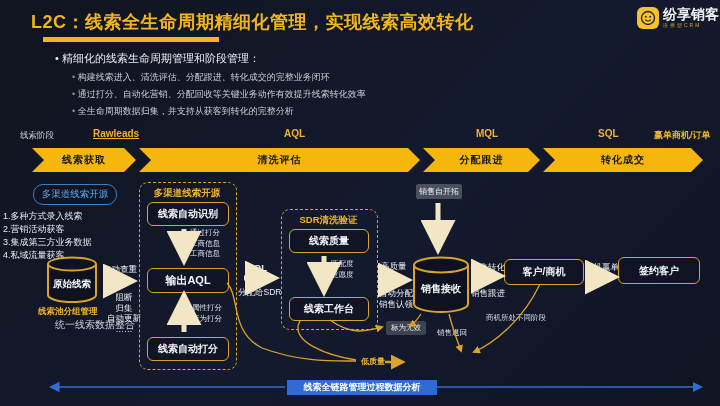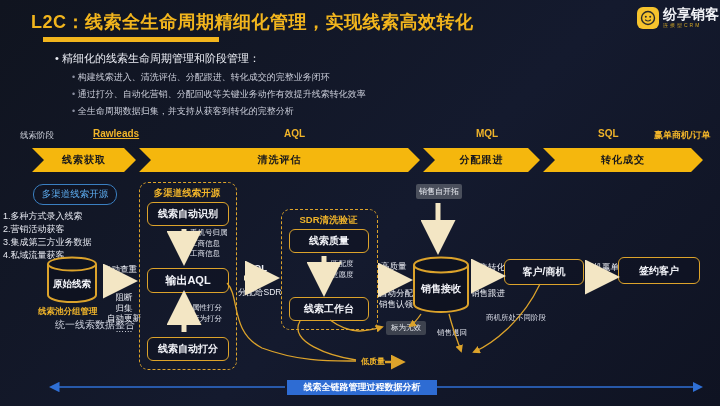--- a/index.html
+++ b/index.html
@@ -116,21 +116,21 @@
     <div>阻断</div>
     <div>归集</div>
     <div>自动更新</div>
     <div>……</div>
   </div>
 
   <div class="abs dashed-group" style="left:139px;top:182px;width:96px;height:186px;"></div>
   <div class="abs group-title" style="left:139px;top:187px;width:96px;">多渠道线索开源</div>
   <div class="abs node" style="left:147px;top:202px;width:80px;height:22px;">线索自动识别</div>
   <div class="abs note" style="left:190px;top:228px;">
-    <div>手机号归属</div>
+    <div>通过打分</div>
     <div>工商信息</div>
     <div>工商信息</div>
   </div>
   <div class="abs node" style="left:147px;top:268px;width:80px;height:23px;font-size:11px;">输出AQL</div>
   <div class="abs note" style="left:192px;top:303px;">
     <div>属性打分</div>
     <div>行为打分</div>
   </div>
   <div class="abs node" style="left:147px;top:337px;width:80px;height:22px;">线索自动打分</div>
 

